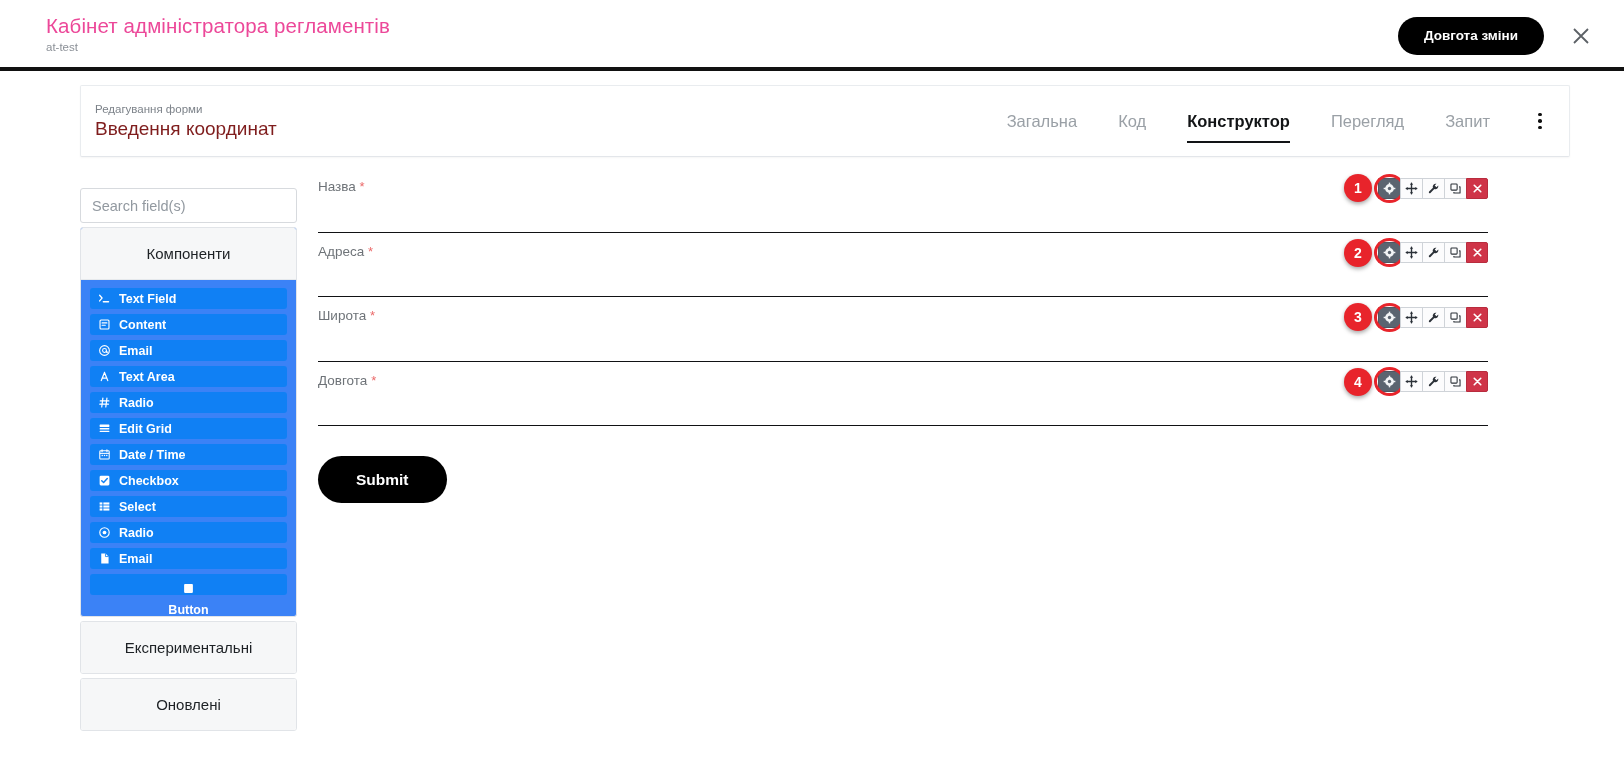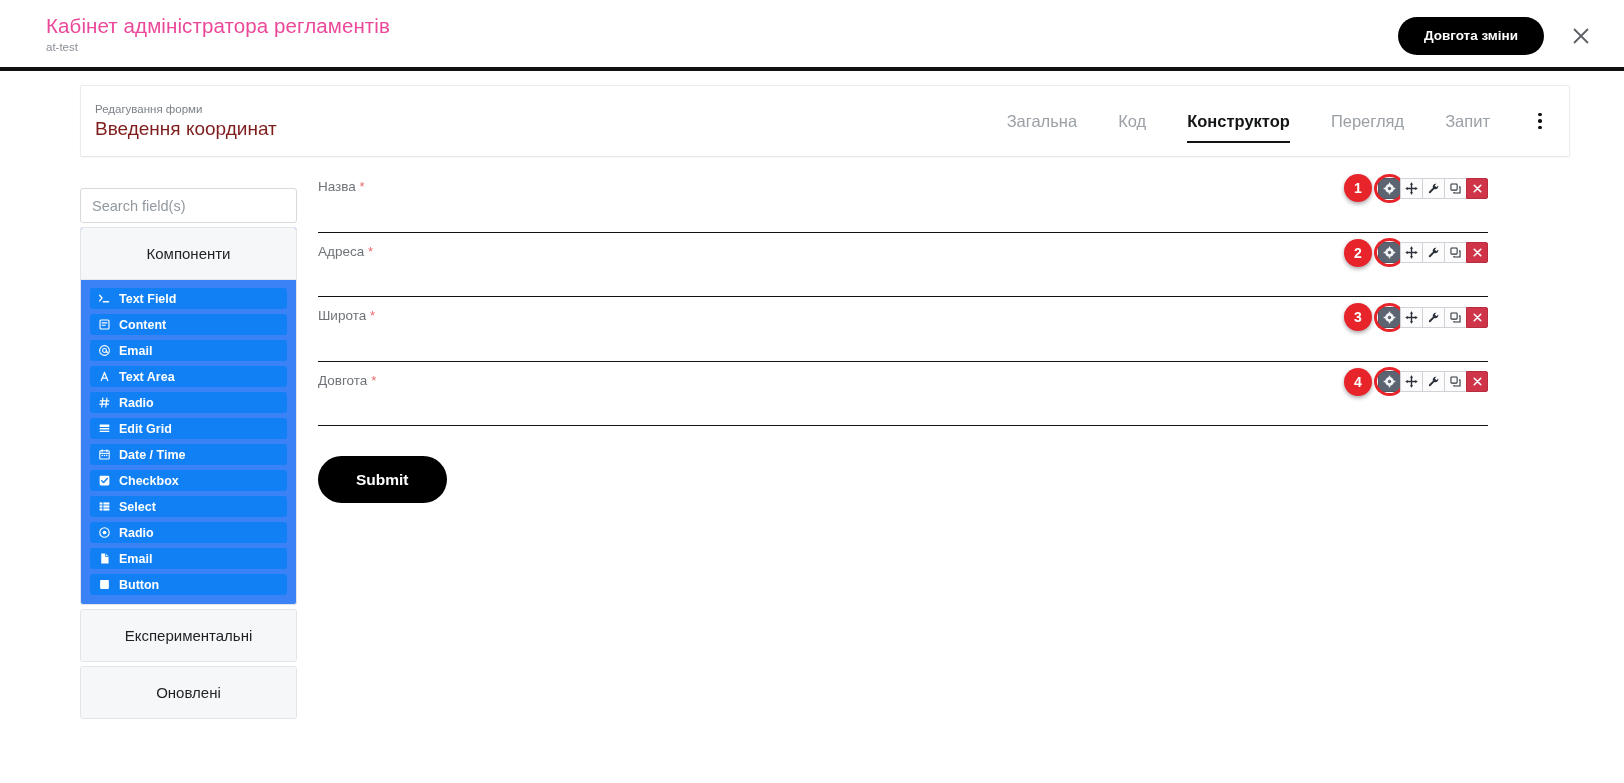--- a/index.html
+++ b/index.html
@@ -158,21 +158,21 @@
     border: none; border-radius: 3px;
     height: 21px;
     margin-bottom: 5px;
     padding: 8px 8px;
     font-size: 12.5px;
     font-weight: bold;
     font-family: "Liberation Sans", sans-serif;
     cursor: pointer;
     text-align: left;
   }
-  .comp-btn:last-child { margin-bottom: 0; }
+  .comp-btn:last-child { margin-bottom: 12px; flex-direction: column; }
   .comp-btn .ci {
     width: 13px; height: 13px;
     display: inline-flex; align-items: center; justify-content: center;
     font-size: 11px; line-height: 1; flex: 0 0 13px;
   }
   .comp-btn .ci svg { display: block; }
 
   
   #canvas {
     position: absolute;

